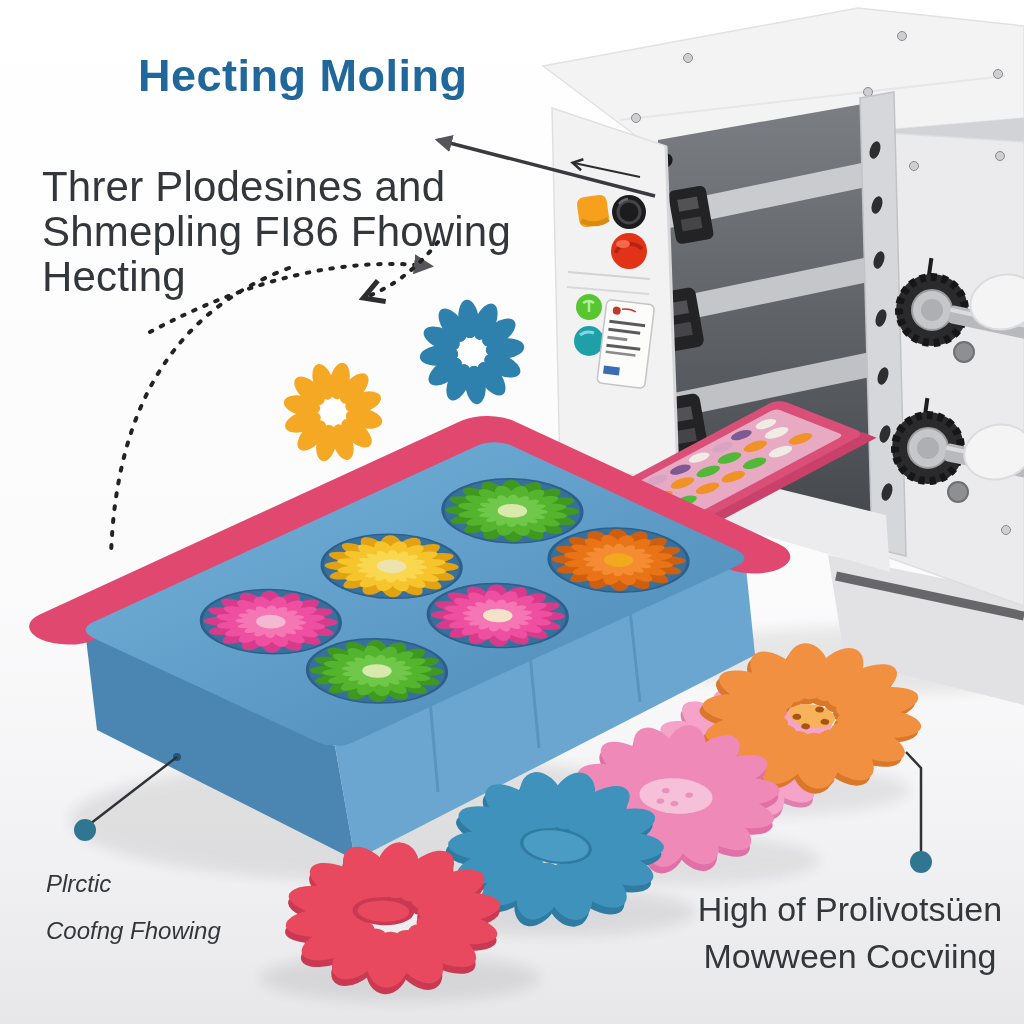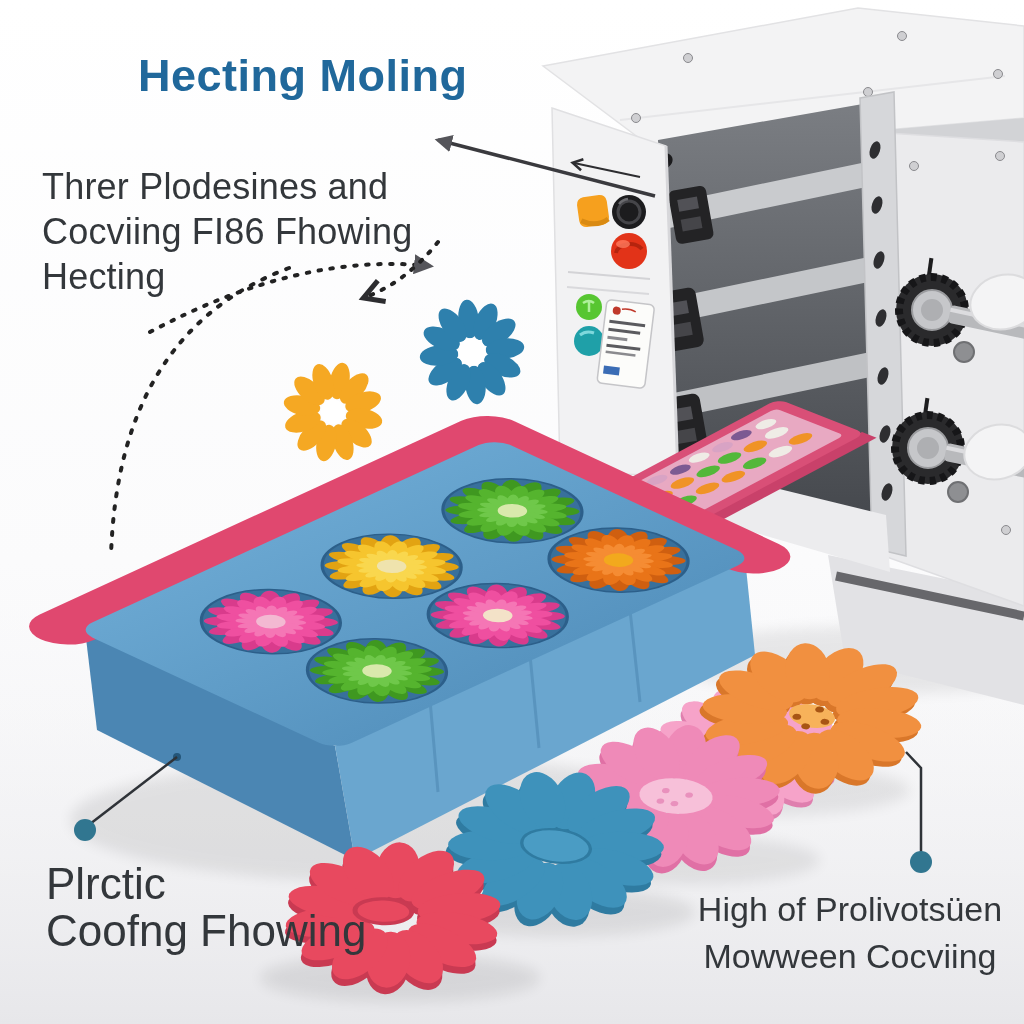--- a/index.html
+++ b/index.html
@@ -2,23 +2,23 @@
 <html><head>
 <meta charset="utf-8">
 <style>
   html,body{margin:0;padding:0;background:#ffffff;}
   .stage{position:relative;width:1024px;height:1024px;overflow:hidden;
          background:linear-gradient(180deg,#ffffff 0%,#fbfbfc 55%,#f0f0f3 100%);
          font-family:"Liberation Sans", sans-serif;}
   .stage svg{position:absolute;left:0;top:0;}
   .title{position:absolute;left:138px;top:50px;font-size:45px;font-weight:bold;
          color:#20689b;letter-spacing:0.5px;}
-  .desc{position:absolute;left:42px;top:164px;font-size:36px;color:#33373b;
+  .desc{position:absolute;left:42px;top:164px;font-size:42px;color:#33373b;
         line-height:45px;letter-spacing:0.2px;}
-  .cap-left{position:absolute;left:46px;top:860px;font-size:44px;color:#33373b;line-height:47px;}
+  .cap-left{position:absolute;left:46px;top:860px;font-size:24px;color:#33373b;line-height:47px;font-style:italic;}
   .cap-right{position:absolute;left:650px;top:886px;width:400px;font-size:34px;
              color:#33373b;line-height:47px;text-align:center;}
 </style>
 </head>
 <body>
 
 <div class="stage">
 
 <svg width="1024" height="1024" viewBox="0 0 1024 1024">
   <defs>
@@ -380,21 +380,21 @@
     <circle cx="85" cy="830" r="11" fill="#317690"></circle>
     <path d="M906,752 L921,768 L921,852" stroke="#2f3338" stroke-width="2.5" fill="none"></path>
     <circle cx="921" cy="862" r="11" fill="#317690"></circle>
   </g>
 </svg>
 
 <div class="title">Hecting Moling</div>
 
 <div class="desc">
   <div>Threr Plodesines and</div>
-  <div>Cocviing FI86 Fhowing</div>
+  <div>Shmepling FI86 Fhowing</div>
   <div>Hecting</div>
 </div>
 
 <div class="cap-left">
   <div>Plrctic</div>
   <div>Coofng Fhowing</div>
 </div>
 
 <div class="cap-right">
   <div>High of Prolivotsüen</div>

